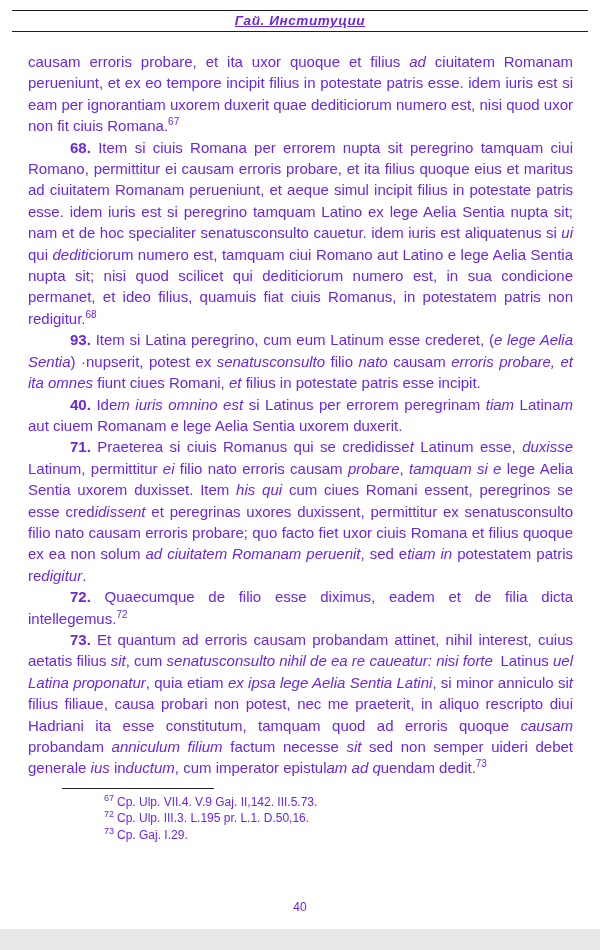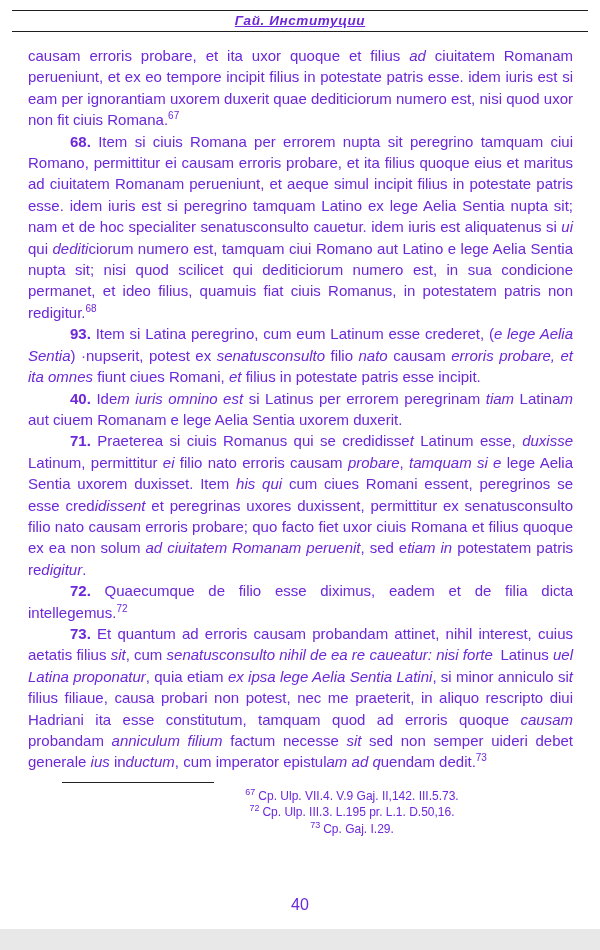--- a/index.html
+++ b/index.html
@@ -23,53 +23,52 @@
   .running-title {
     text-align: center;
     font-weight: bold;
     font-style: italic;
     text-decoration: underline;
     font-size: 13.5px;
     letter-spacing: 0.6px;
     margin: 2px 0 3px 0;
   }
   main.body-text {
-    margin: 13px 27px 0 28px;
+    margin: 19px 27px 0 28px;
     text-align: justify;
     font-size: 15px;
     line-height: 21.4px;
   }
   .para { margin: 0; text-indent: 42px; }
   .para.no-indent { text-indent: 0; }
   .body-text sup { font-size: 10px; line-height: 0; vertical-align: super; }
   .fn-rule {
     border-top: 1.1px solid #222;
     width: 152px;
     margin: 9px 0 5px 62px;
     height: 0;
   }
   .footnotes {
     margin-left: 104px;
     font-size: 12px;
     line-height: 16.5px;
-    text-align: center;
   }
   .footnote { white-space: nowrap; }
   .fn-num {
     font-size: 9px;
     line-height: 0;
     vertical-align: super;
     margin-right: 3px;
   }
   .page-number {
     position: absolute;
     left: 0; right: 0;
     bottom: 15px;
     text-align: center;
-    font-size: 16px;
+    font-size: 12px;
   }
 </style>
 </head>
 <body>
 
 <div class="page">
 
   <header class="page-header">
     <div class="hrule"></div>
     <div class="running-title">Гай. Институции</div>

